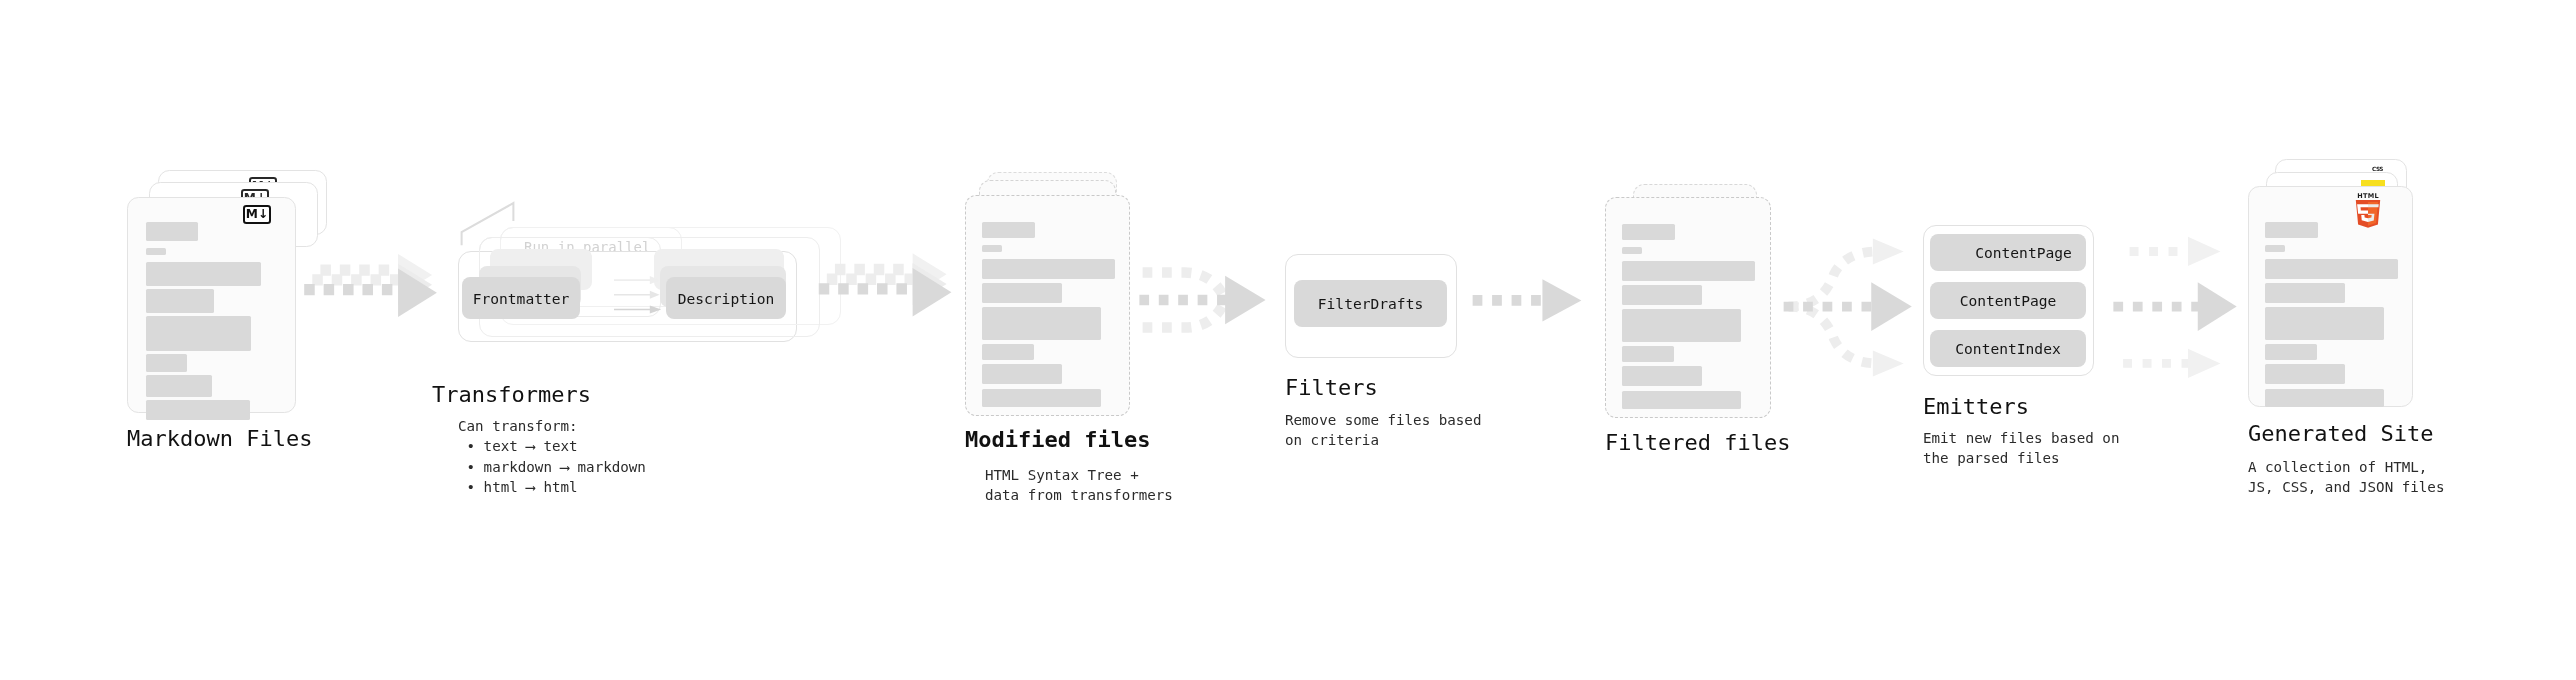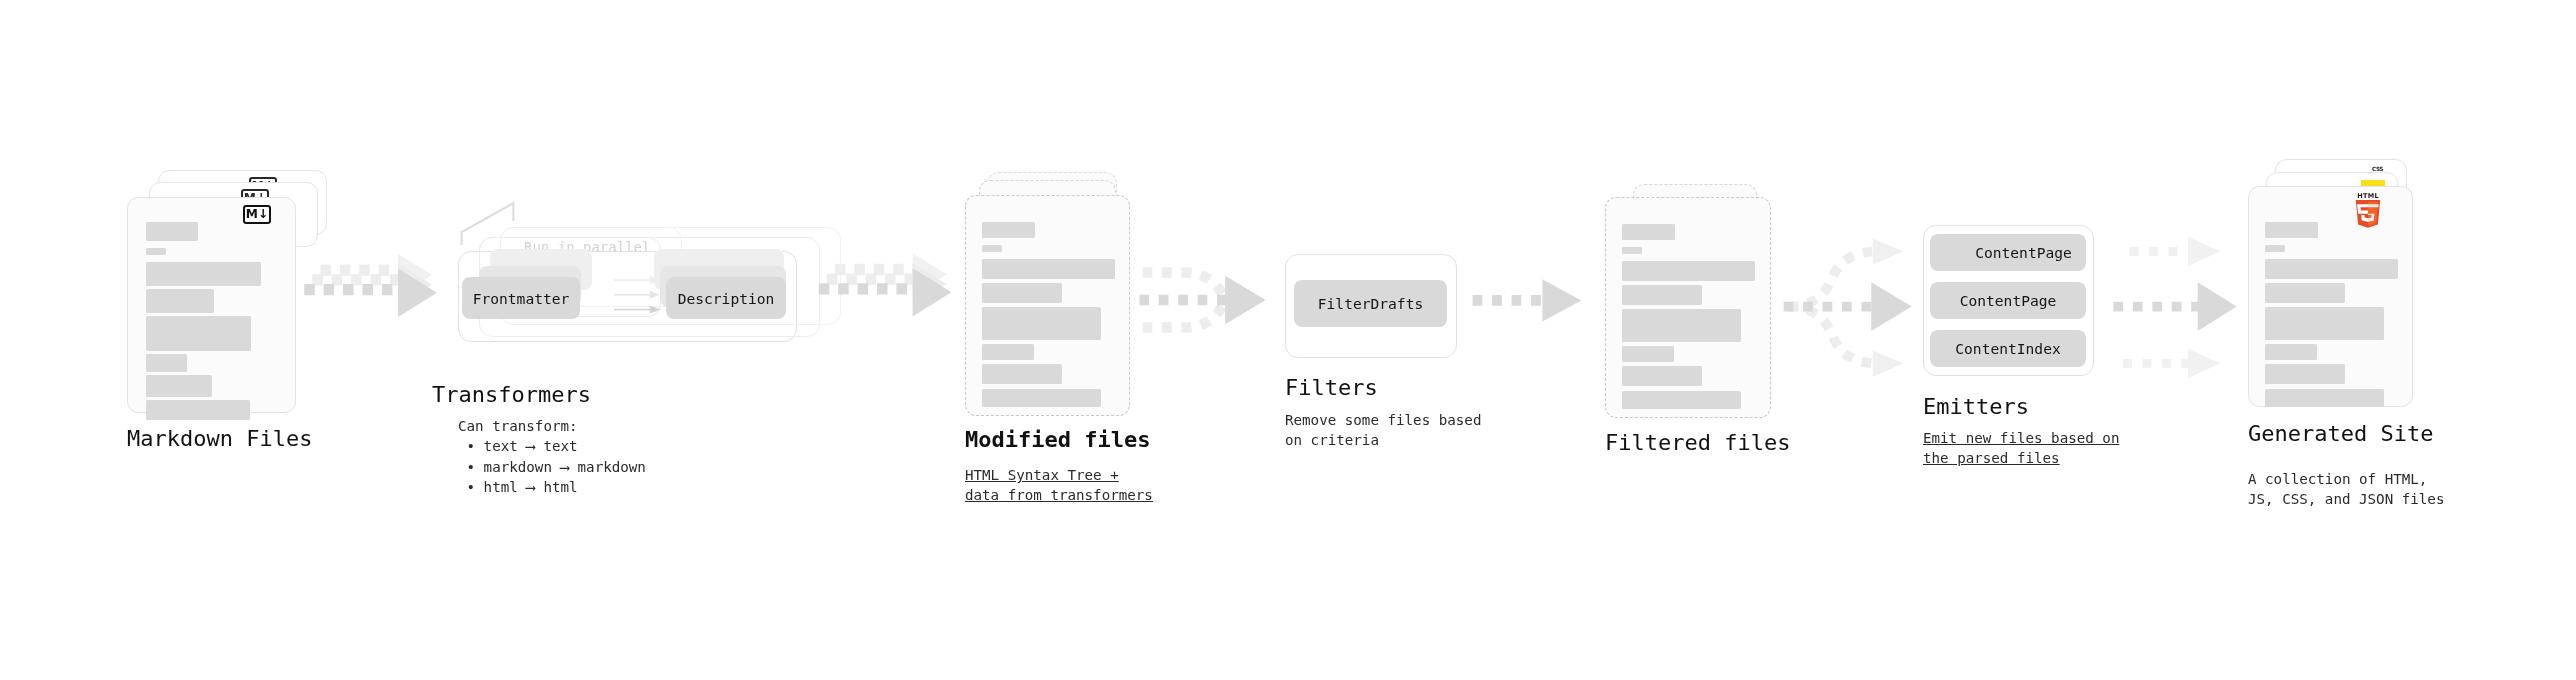--- a/index.html
+++ b/index.html
@@ -206,21 +206,21 @@
       <div class="skel" style="left:16.3px;top:26px;width:53px;height:16.3px;"></div>
       <div class="skel" style="left:16.3px;top:49px;width:19.5px;height:7.3px;"></div>
       <div class="skel" style="left:16.3px;top:63px;width:133px;height:20.3px;"></div>
       <div class="skel" style="left:16.3px;top:87px;width:80px;height:20.3px;"></div>
       <div class="skel" style="left:16.3px;top:111px;width:119px;height:32.5px;"></div>
       <div class="skel" style="left:16.3px;top:148px;width:52px;height:16.3px;"></div>
       <div class="skel" style="left:16.3px;top:168px;width:80px;height:20.3px;"></div>
       <div class="skel" style="left:16.3px;top:193px;width:119px;height:18px;"></div>
     </div>
     <div class="bigcap" style="left:965px;top:427px;font-weight:bold;">Modified files</div>
-    <div class="subcap" style="left:965px;top:465px;text-decoration:underline;">HTML Syntax Tree +
+    <div class="subcap" style="left:985px;top:465px;">HTML Syntax Tree +
 data from transformers</div>
   </div>
 
   <div class="arrowwrap" style="left:1136px;top:258px;">
     <svg width="154" height="89" viewBox="0 0 190 110">
       <g fill="none" stroke="#ededed" stroke-width="13" stroke-dasharray="12 12">
         <path d="M8 18 H 60 Q 96 18 110 52"></path>
         <path d="M8 86 H 60 Q 96 86 110 52"></path>
       </g>
       <g fill="none" stroke="#d9d9d9" stroke-width="13" stroke-dasharray="12 12">
@@ -276,21 +276,21 @@
       <polygon points="112,62 162,92 112,122" fill="#d9d9d9"></polygon>
     </svg>
   </div>
 
   <div>
     <div class="pbox" style="left:1923px;top:225px;width:171px;height:151px;"></div>
     <div class="chip" style="left:1930px;top:234px;width:156px;height:37px;padding-left:31px;">ContentPage</div>
     <div class="chip" style="left:1930px;top:282px;width:156px;height:37px;">ContentPage</div>
     <div class="chip" style="left:1930px;top:330px;width:156px;height:37px;">ContentIndex</div>
     <div class="bigcap" style="left:1923px;top:394px;">Emitters</div>
-    <div class="subcap" style="left:1923px;top:428px;text-decoration:underline;">Emit new files based on
+    <div class="subcap" style="left:1923px;top:428px;">Emit new files based on
 the parsed files</div>
   </div>
 
   <div class="arrowwrap" style="left:2113px;top:232px;">
     <svg width="163" height="146" viewBox="0 0 200 180">
       <g fill="none" stroke="#f0f0f0" stroke-width="11" stroke-dasharray="11 13">
         <path d="M20 24 H 96"></path>
       </g>
       <polygon points="92,6 132,24 92,42" fill="#f1f1f1"></polygon>
 
@@ -331,18 +331,18 @@
       <svg width="28" height="32.5" viewBox="0 0 34 40" style="position:absolute;top:7.3px;left:0;">
         <path d="M2 0 L32 0 L29.2 30 L17 34 L4.8 30 Z" fill="#e44d26"></path>
         <path d="M17 2.6 L17 31.6 L26.9 28.4 L29.3 2.6 Z" fill="#f16529"></path>
         <path d="M17 13 L8.2 13 L7.8 9 L17 9 L17 5.2 L3.6 5.2 L4.9 17 L17 17 Z" fill="#ffffff"></path>
         <path d="M17 22.6 L12.9 21.5 L12.6 18.4 L8.7 18.4 L9.3 25 L17 27.1 Z" fill="#ffffff"></path>
         <path d="M17 17 L24.9 17 L24.1 25.2 L17 27.1 L17 22.6 L21.2 21.5 L21.5 18.4 L17 18.4 Z" fill="#ebebeb"></path>
         <path d="M17 5.2 L17 9 L29.9 9 L30.2 5.2 Z" fill="#ebebeb"></path>
       </svg>
     </div>
     <div class="bigcap" style="left:2248px;top:421px;">Generated Site</div>
-    <div class="subcap" style="left:2248px;top:457px;margin-top:12px;">A collection of HTML,
+    <div class="subcap" style="left:2248px;top:457px;">A collection of HTML,
 JS, CSS, and JSON files</div>
   </div>
 
 </div>
 
 
 </body></html>

